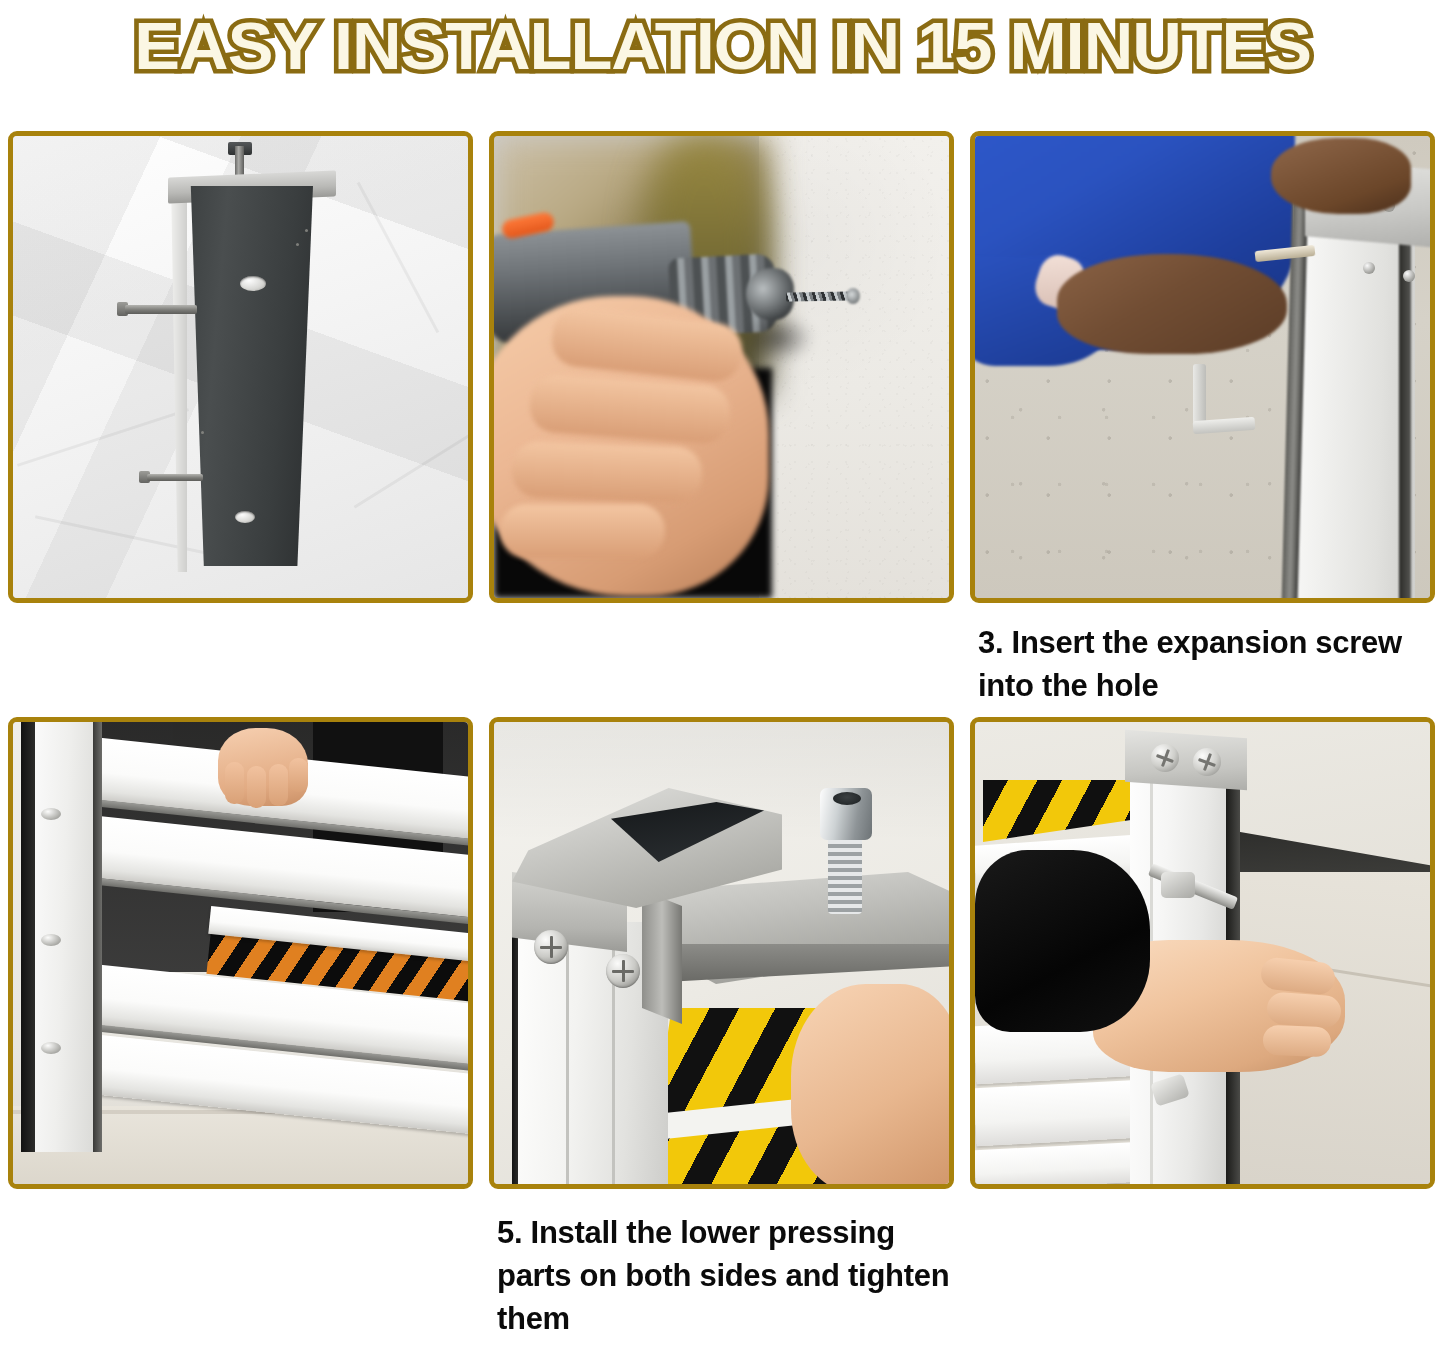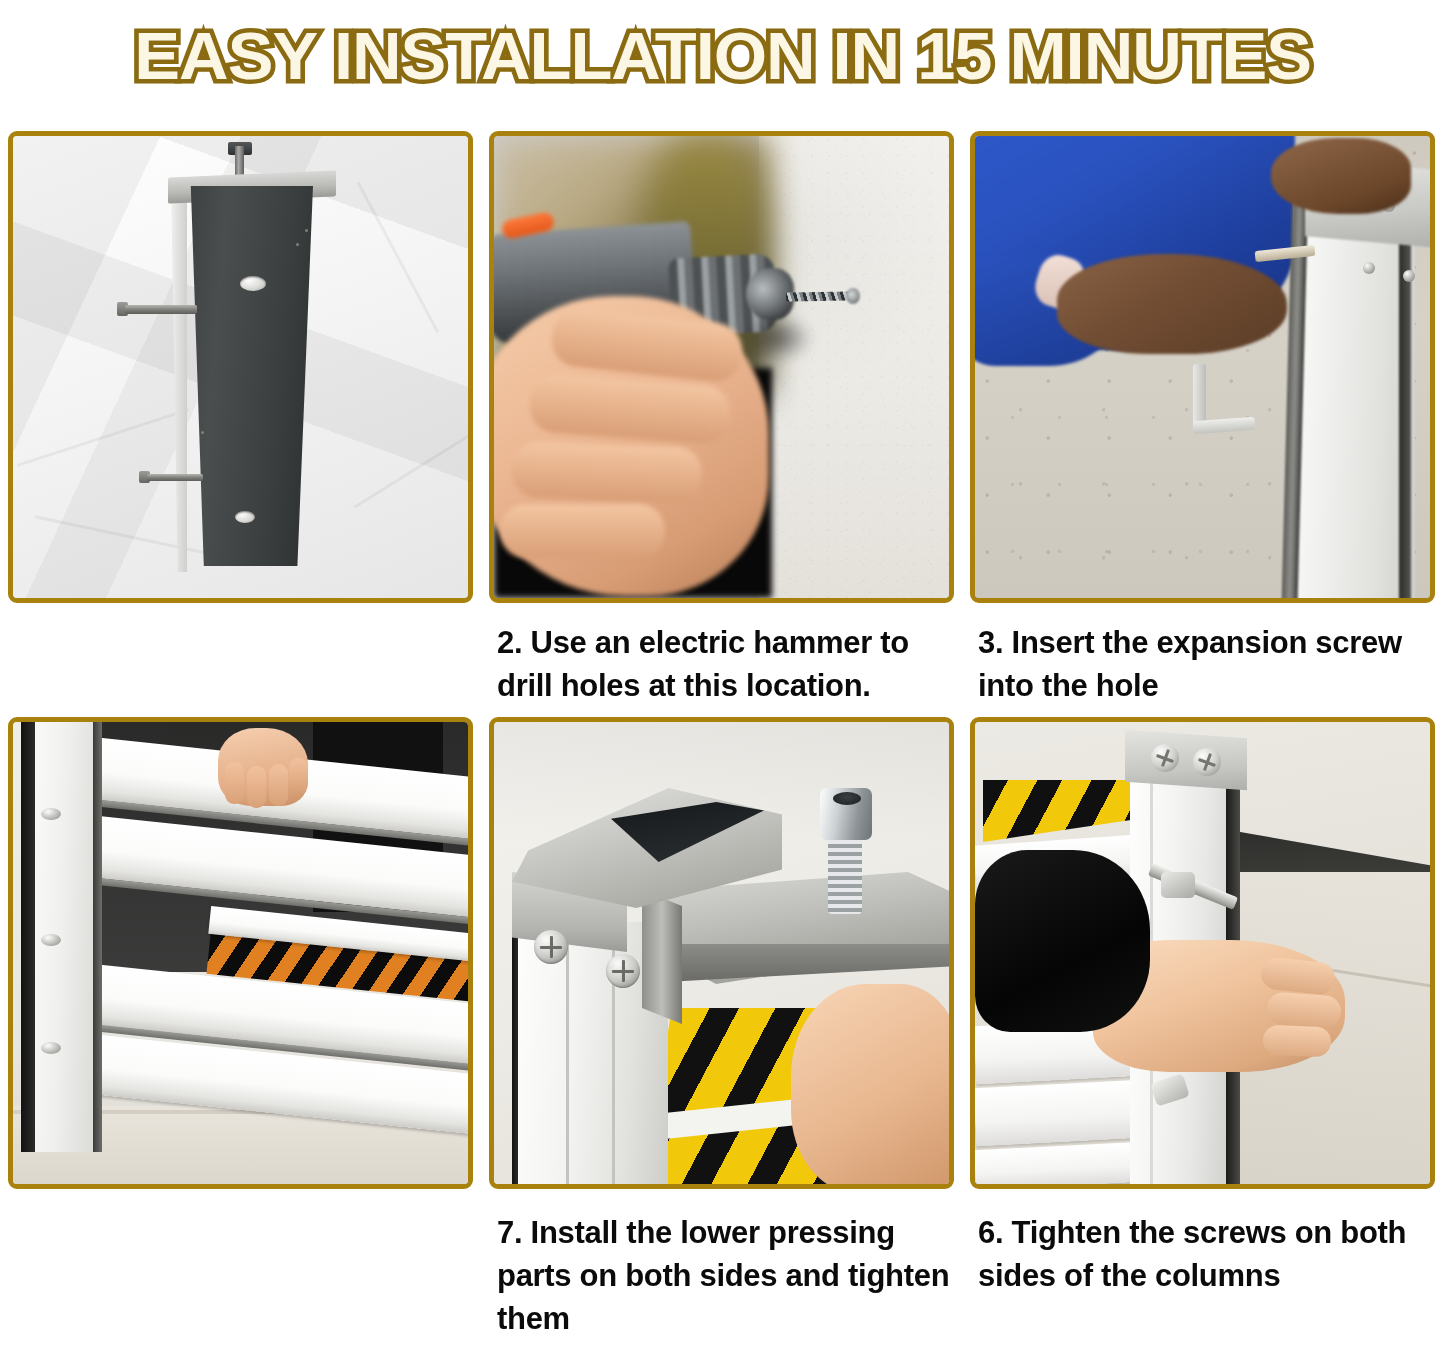--- a/index.html
+++ b/index.html
@@ -5,21 +5,21 @@
   html,body{margin:0;padding:0;background:#ffffff;}
   body{
     width:1445px;height:1352px;
     font-family:"Liberation Sans",sans-serif;
     overflow:hidden;position:relative;
   }
 
   
   .title-wrap{
     position:absolute;left:0;top:0;width:1445px;height:92px;
-    display:flex;align-items:flex-end;justify-content:center;
+    display:flex;align-items:center;justify-content:center;
   }
   .title{
     font-size:66px;font-weight:bold;letter-spacing:-1px;
     font-family:"Liberation Sans",sans-serif;
     color:#FBF7E4;
     line-height:72px;
     white-space:nowrap;
     transform:scaleX(1.04);
     transform-origin:center top;
     -webkit-text-stroke:9px #8A6B12;
@@ -498,21 +498,20 @@
           <div class="p2-bit"></div>
           <div class="p2-bit-tip"></div>
 
           <div class="p2-hand"></div>
           <div class="p2-finger" style="left:58px;top:180px;width:190px;height:58px;transform:rotate(6deg);"></div>
           <div class="p2-finger" style="left:36px;top:244px;width:200px;height:58px;transform:rotate(4deg);"></div>
           <div class="p2-finger" style="left:18px;top:308px;width:190px;height:56px;transform:rotate(2deg);"></div>
           <div class="p2-finger" style="left:6px;top:368px;width:165px;height:54px;transform:rotate(0deg);"></div>
         </div>
       </div>
-      <div class="caption">2. Use an electric hammer to drill holes at this location.</div>
     </div>
 
     <div class="cell">
       <div class="photo">
         <div class="scene">
           <div class="p3-ground"></div>
           <div class="p3-shirt"></div>
           <div class="p3-shirt2"></div>
           <div class="p3-post"></div>
           <div class="p3-post-edge"></div>
@@ -603,21 +602,21 @@
           <div class="p5-bolt-shaft"></div>
           <div class="p5-bolt-head"></div>
           <div class="p5-bolt-hole"></div>
 
           <div class="p5-screw" style="left:40px;top:208px;"></div>
           <div class="p5-screw" style="left:112px;top:232px;"></div>
 
           <div class="p5-hand5"></div>
         </div>
       </div>
-      <div class="caption">7. Install the lower pressing parts on both sides and tighten them</div>
+      <div class="caption">5. Install the lower pressing parts on both sides and tighten them</div>
     </div>
 
     <div class="cell">
       <div class="photo">
         <div class="scene">
           <div class="p6-wall"></div>
           <div class="p6-base"></div>
           <div class="p6-floor"></div>
           <div class="p6-floorline"></div>
 
@@ -638,17 +637,16 @@
           <div class="p6-driver-tip"></div>
           <div class="p6-scr-low"></div>
 
           <div class="p6-arm"></div>
           <div class="p6-fing" style="left:286px;top:238px;width:74px;height:32px;transform:rotate(6deg);"></div>
           <div class="p6-fing" style="left:292px;top:272px;width:74px;height:32px;transform:rotate(4deg);"></div>
           <div class="p6-fing" style="left:288px;top:304px;width:68px;height:30px;transform:rotate(2deg);"></div>
           <div class="p6-sleeve"></div>
         </div>
       </div>
-      <div class="caption">6. Tighten the screws on both sides of the columns</div>
     </div>
 
   </div>
 </div>
 
 </body></html>

